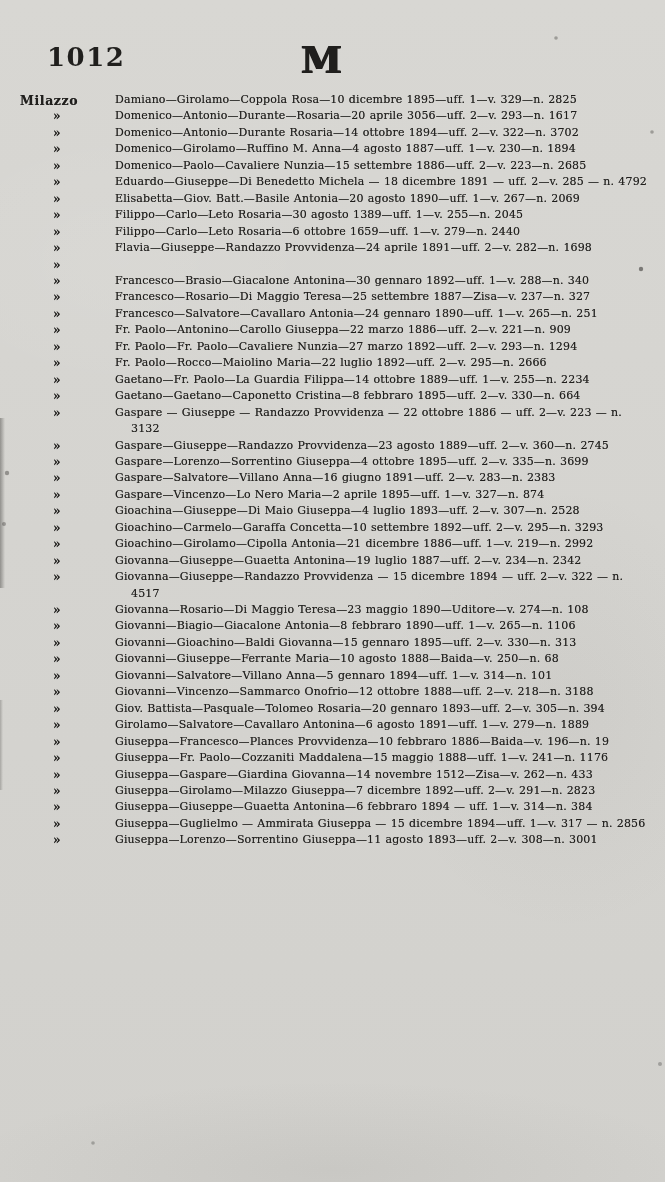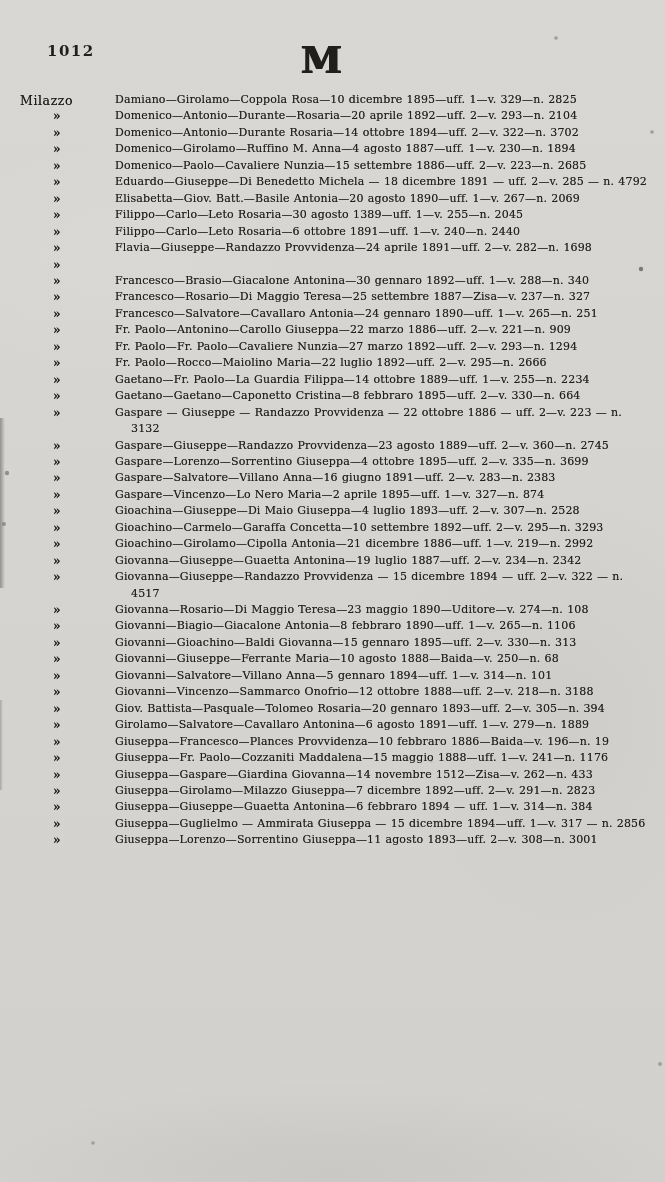--- a/index.html
+++ b/index.html
@@ -13,21 +13,21 @@
   }
   #page::before{
     content:"";position:absolute;inset:0;pointer-events:none;
     background:
       radial-gradient(ellipse 300px 200px at 18% 22%, rgba(255,255,255,0.06), transparent 70%),
       radial-gradient(ellipse 260px 320px at 85% 60%, rgba(90,88,84,0.05), transparent 70%),
       radial-gradient(ellipse 500px 120px at 50% 99%, rgba(80,78,74,0.07), transparent 75%);
   }
   .pageno{
     position:absolute;left:47px;top:42px;
-    font-size:15px;font-weight:700;letter-spacing:1.5px;
+    font-size:26px;font-weight:700;letter-spacing:1.5px;
   }
   .letter{
     position:absolute;left:0;right:0;top:38px;text-align:center;
     transform:translateX(-11px);
     font-size:37px;font-weight:700;letter-spacing:0;
     text-shadow:0.7px 0 0 currentColor,-0.7px 0 0 currentColor,0 0.4px 0 currentColor;
   }
   .list{
     position:absolute;left:0;top:92px;right:0;
   }
@@ -38,21 +38,21 @@
   }
   .etext{
     display:block;
     text-indent:-16px;
     font-size:11px;line-height:16.45px;
     letter-spacing:0.15px;word-spacing:0.5px;
     text-shadow:0 0 0.45px rgba(20,20,18,0.55);
   }
   .place{
     position:absolute;left:20px;top:1px;
-    font-size:12.5px;font-weight:400;letter-spacing:0.6px;
+    font-size:12.5px;font-weight:700;letter-spacing:0.6px;
     text-shadow:0 0 0.5px rgba(20,20,18,0.7);
   }
   .ditto{
     position:absolute;left:53px;top:0;
     font-size:12px;font-weight:700;line-height:16.45px;
     text-shadow:0 0 0.5px rgba(20,20,18,0.6);
   }
   .smudge-left{
     position:absolute;left:0;top:418px;width:5px;height:170px;
     background:linear-gradient(to right,rgba(35,34,31,0.38),transparent);
@@ -85,21 +85,21 @@
 <div id="page">
   <div class="pageno">1012</div>
   <div class="letter">M</div>
   <div class="list">
       <div class="row">
         <span class="place">Milazzo</span>
         <span class="etext">Damiano—Girolamo—Coppola Rosa—10 dicembre 1895—uff. 1—v. 329—n. 2825</span>
       </div>
       <div class="row">
         <span class="ditto">»</span>
-        <span class="etext">Domenico—Antonio—Durante—Rosaria—20 aprile 1892—uff. 2—v. 293—n. 2104</span>
+        <span class="etext">Domenico—Antonio—Durante—Rosaria—20 aprile 3056—uff. 2—v. 293—n. 1617</span>
       </div>
       <div class="row">
         <span class="ditto">»</span>
         <span class="etext">Domenico—Antonio—Durante Rosaria—14 ottobre 1894—uff. 2—v. 322—n. 3702</span>
       </div>
       <div class="row">
         <span class="ditto">»</span>
         <span class="etext">Domenico—Girolamo—Ruffino M. Anna—4 agosto 1887—uff. 1—v. 230—n. 1894</span>
       </div>
       <div class="row">
@@ -113,21 +113,21 @@
       <div class="row">
         <span class="ditto">»</span>
         <span class="etext">Elisabetta—Giov. Batt.—Basile Antonia—20 agosto 1890—uff. 1—v. 267—n. 2069</span>
       </div>
       <div class="row">
         <span class="ditto">»</span>
         <span class="etext">Filippo—Carlo—Leto Rosaria—30 agosto 1389—uff. 1—v. 255—n. 2045</span>
       </div>
       <div class="row">
         <span class="ditto">»</span>
-        <span class="etext">Filippo—Carlo—Leto Rosaria—6 ottobre 1891—uff. 1—v. 240—n. 2440</span>
+        <span class="etext">Filippo—Carlo—Leto Rosaria—6 ottobre 1659—uff. 1—v. 279—n. 2440</span>
       </div>
       <div class="row">
         <span class="ditto">»</span>
         <span class="etext">Flavia—Giuseppe—Randazzo Provvidenza—24 aprile 1891—uff. 2—v. 282—n. 1698</span>
       </div>
       <div class="row">
         <span class="ditto">»</span>
       </div>
       <div class="row">
         <span class="ditto">»</span>

